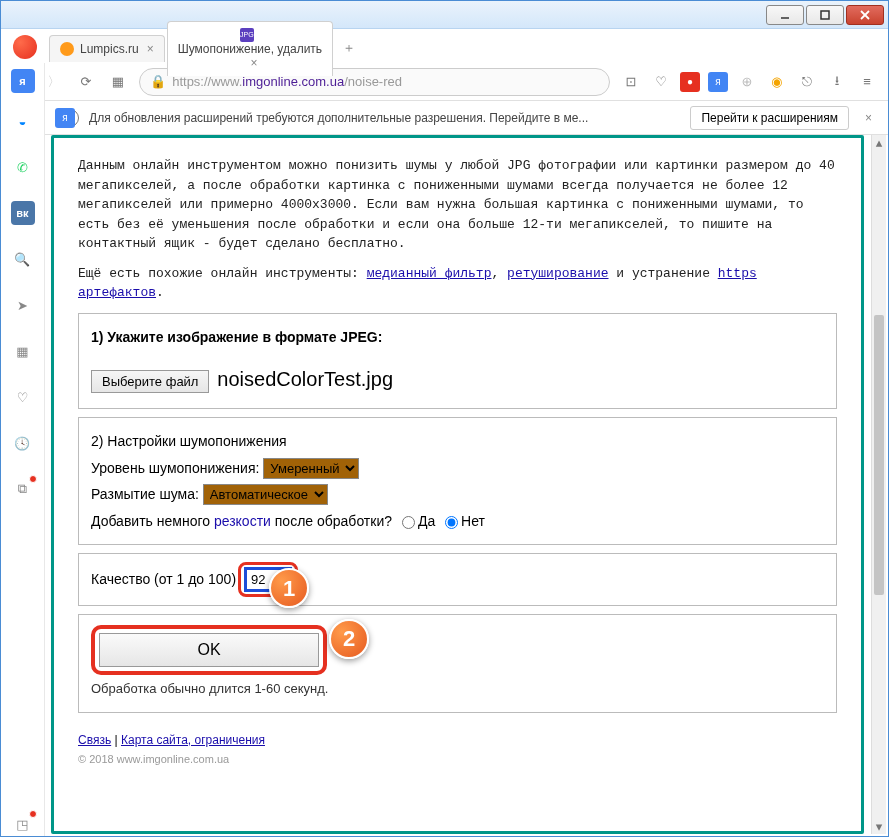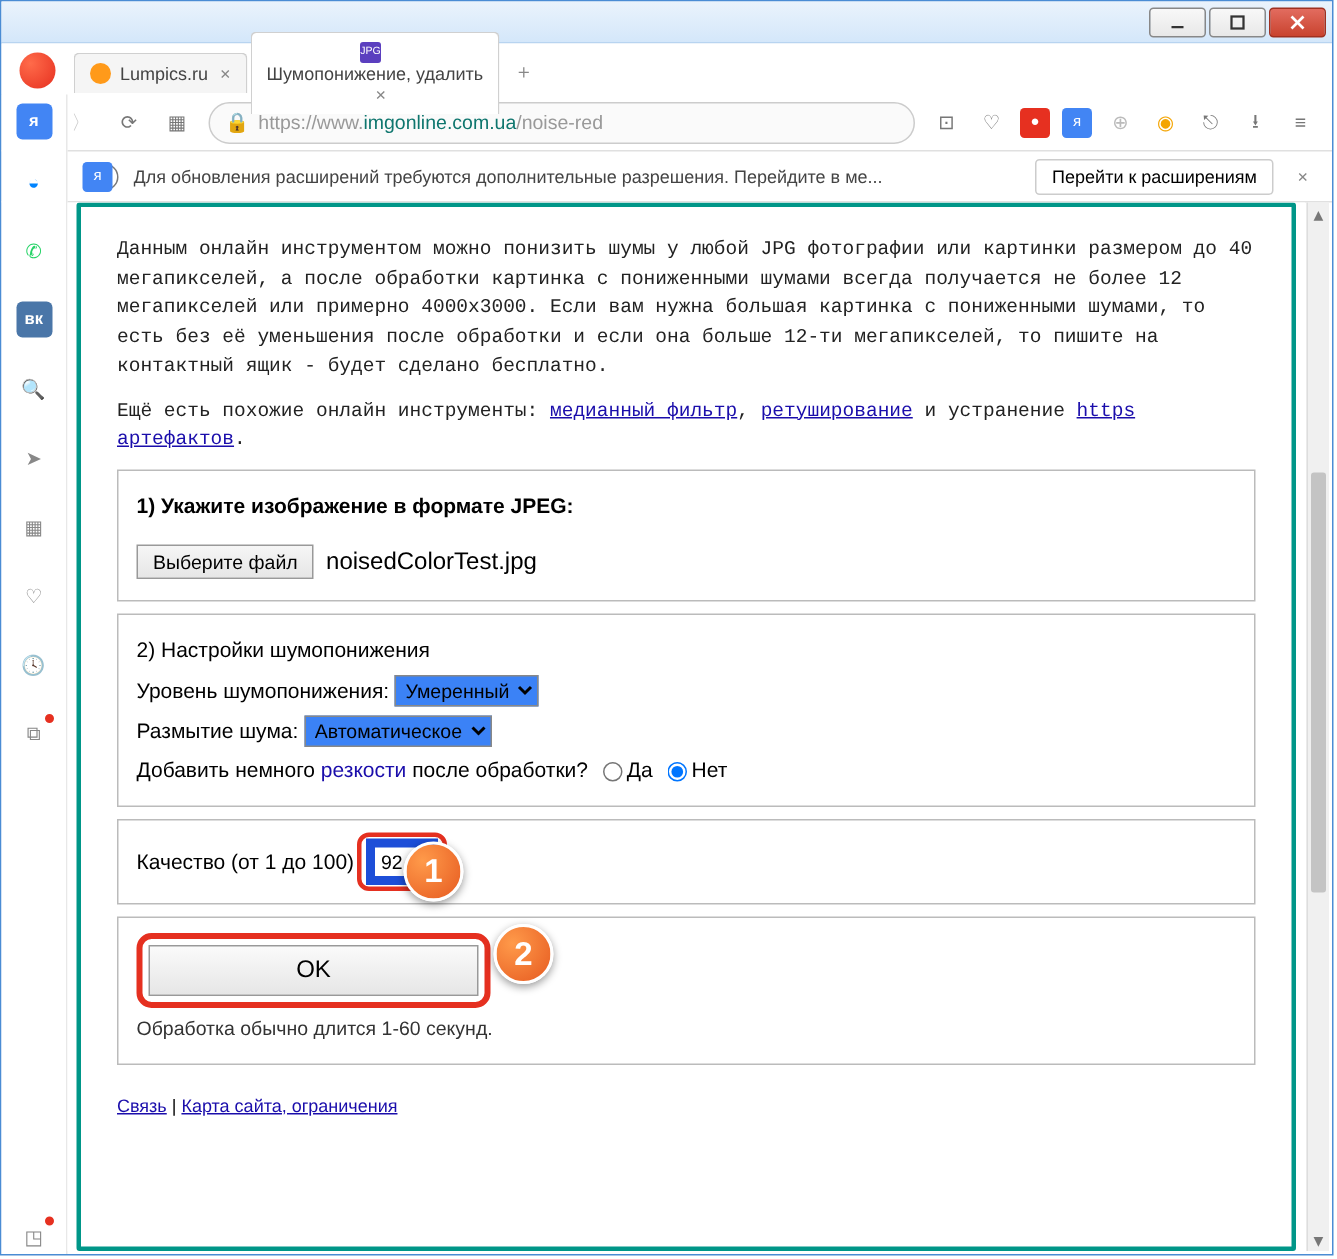--- a/index.html
+++ b/index.html
@@ -19,21 +19,21 @@
 .tab-favicon { width: 14px; height: 14px; margin-right: 6px; flex-shrink: 0; border-radius: 2px; }
 .tab-label { white-space: nowrap; overflow: hidden; text-overflow: ellipsis; flex: 1; }
 .tab-close { margin-left: 8px; color: #888; cursor: pointer; }
 .tab-add { width: 28px; height: 26px; display: flex; align-items: center; justify-content: center; color: #888; cursor: pointer; }
 
 .toolbar { display: flex; align-items: center; height: 38px; padding: 0 10px; border-bottom: 1px solid #e0e0e0; gap: 10px; }
 .tool-icon { width: 22px; height: 22px; display: flex; align-items: center; justify-content: center; color: #777; cursor: pointer; }
 .urlbar { flex: 1; display: flex; align-items: center; height: 28px; border: 1px solid #ccc; border-radius: 14px; padding: 0 10px; background: #fafafa; }
 .urlbar .lock { color: #1a8a1a; margin-right: 6px; }
 .url-text { color: #999; font-size: 13px; white-space: nowrap; overflow: hidden; }
-.url-text .domain { color: #0f766e; }
+.url-text .domain { color: #4c1d95; }
 .toolbar-right { display: flex; align-items: center; gap: 8px; }
 .ext-icon { width: 20px; height: 20px; border-radius: 3px; display: flex; align-items: center; justify-content: center; font-size: 10px; }
 
 .infobar { display: flex; align-items: center; height: 34px; padding: 0 10px 0 60px; border-bottom: 1px solid #e0e0e0; font-size: 12px; color: #444; gap: 10px; }
 .info-icon { width: 18px; height: 18px; border: 1.5px solid #777; border-radius: 50%; display: flex; align-items: center; justify-content: center; font-size: 11px; color: #777; }
 .info-msg { flex: 1; white-space: nowrap; overflow: hidden; text-overflow: ellipsis; }
 .info-btn { padding: 4px 10px; border: 1px solid #ccc; border-radius: 3px; background: #fff; cursor: pointer; font-size: 12px; }
 .info-close { color: #888; cursor: pointer; padding: 0 6px; }
 
 .leftbar { position: absolute; left: 0; top: 62px; bottom: 0; width: 44px; background: #fff; border-right: 1px solid #e8e8e8; display: flex; flex-direction: column; align-items: center; padding-top: 46px; gap: 22px; }
@@ -44,23 +44,23 @@
 .viewport { position: absolute; left: 44px; right: 18px; top: 134px; bottom: 2px; overflow: hidden; background: #fff; }
 .page { border: 3px solid #009688; border-radius: 2px; margin: 0 6px; padding: 0; background: #fff; height: 100%; overflow: hidden; }
 .page-inner { padding: 0 24px 20px 24px; }
 
 .intro { font-size: 13px; color: #222; line-height: 1.5; padding-top: 18px; font-family: Liberation Mono, monospace; }
 .intro p { margin-bottom: 10px; }
 .intro a { color: #1a0dab; text-decoration: underline; }
 
 .form-block { border: 1px solid #bbb; margin-top: 8px; padding: 10px 12px; font-size: 14px; line-height: 1.9; position: relative; }
 .file-btn { padding: 3px 10px; border: 1px solid #999; background: linear-gradient(#f6f6f6,#e6e6e6); cursor: pointer; font-size: 13px; }
-.file-name { margin-left: 4px; font-size: 16px; }
-select { border: 1px solid #888; font-size: 13px; padding: 1px 2px; background: #3b82f6; }
-input[type=text] { border: 6px solid #1d4ed8; font-size: 13px; padding: 2px 4px; width: 48px; }
+.file-name { margin-left: 4px; font-size: 20px; }
+select { border: 1px solid #888; font-size: 13px; padding: 1px 2px; background: #a16207; }
+input[type=text] { border: 3px solid #1d4ed8; font-size: 13px; padding: 2px 4px; width: 48px; }
 input[type=radio] { margin: 0 3px 0 6px; vertical-align: middle; }
 .link { color: #1a0dab; cursor: pointer; }
 
 .hl-red { outline: 3px solid #e53020; outline-offset: -1px; border-radius: 6px; }
 .hl-red-thick { border: 4px solid #e53020; border-radius: 10px; padding: 4px; display: inline-block; }
 
 .badge { position: absolute; width: 40px; height: 40px; border-radius: 50%; background: radial-gradient(circle at 30% 30%, #ff9a4a, #e65a20); border: 2px solid #fff; box-shadow: 0 2px 6px rgba(0,0,0,0.4); color: #fff; font-size: 22px; font-weight: bold; display: flex; align-items: center; justify-content: center; z-index: 10; }
 
 .ok-btn { width: 220px; height: 34px; font-size: 16px; background: linear-gradient(#fafafa,#e6e6e6); border: 1px solid #999; cursor: pointer; }
 .footer-note { font-size: 13px; color: #333; margin-top: 2px; }
@@ -206,20 +206,21 @@
         <div class="form-block" style="position:relative">
           <span class="hl-red-thick" style="position:relative">
             <button class="ok-btn">OK</button>
           </span>
           <div class="footer-note">Обработка обычно длится 1-60 секунд.</div>
           <div class="badge" style="top:4px;left:250px">2</div>
         </div>
 
         <div class="footer">
           <a class="link">Связь</a><span> | </span><a class="link">Карта сайта, ограничения</a>
+          <div class="copyright">© 2018 www.imgonline.com.ua</div>
         </div>
 
       </div>
     </div>
   </div>
 
   <div class="scrollbar-v">
     <div class="scrollbar-arrow" style="top:0">▴</div>
     <div class="scrollbar-thumb"></div>
     <div class="scrollbar-arrow" style="bottom:0">▾</div>

